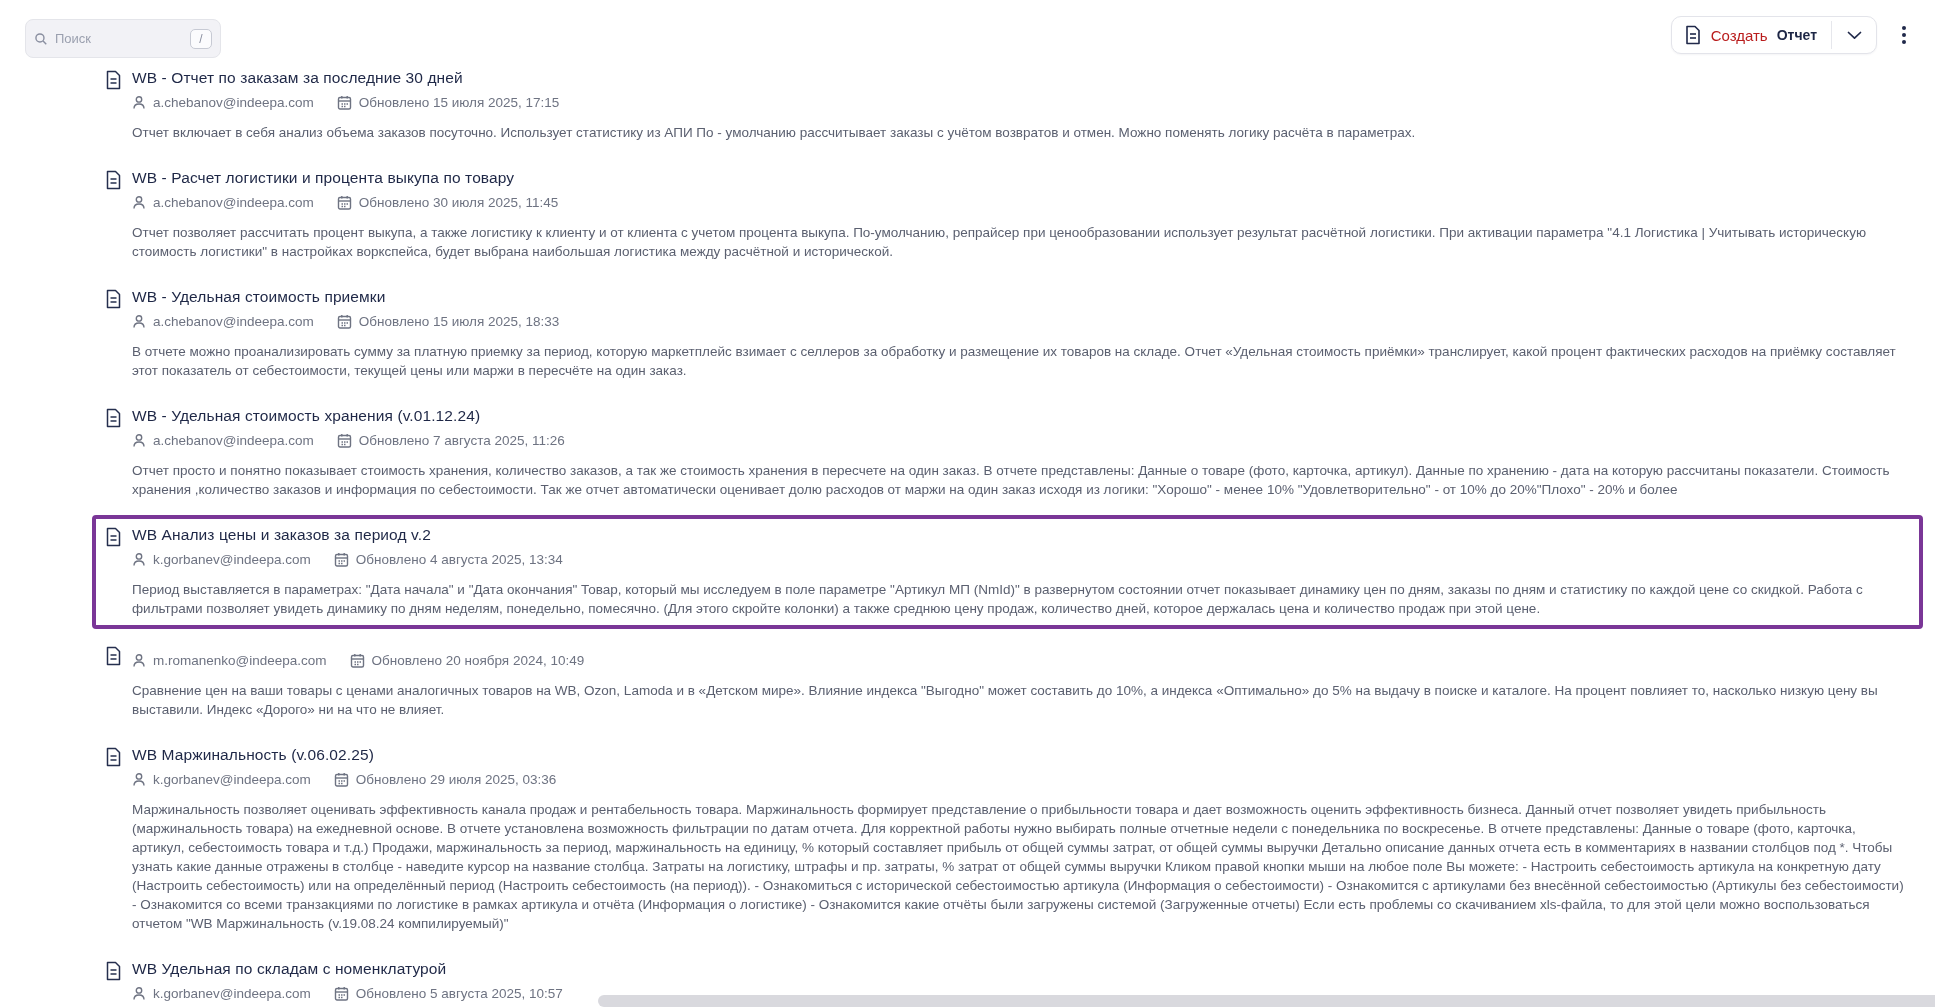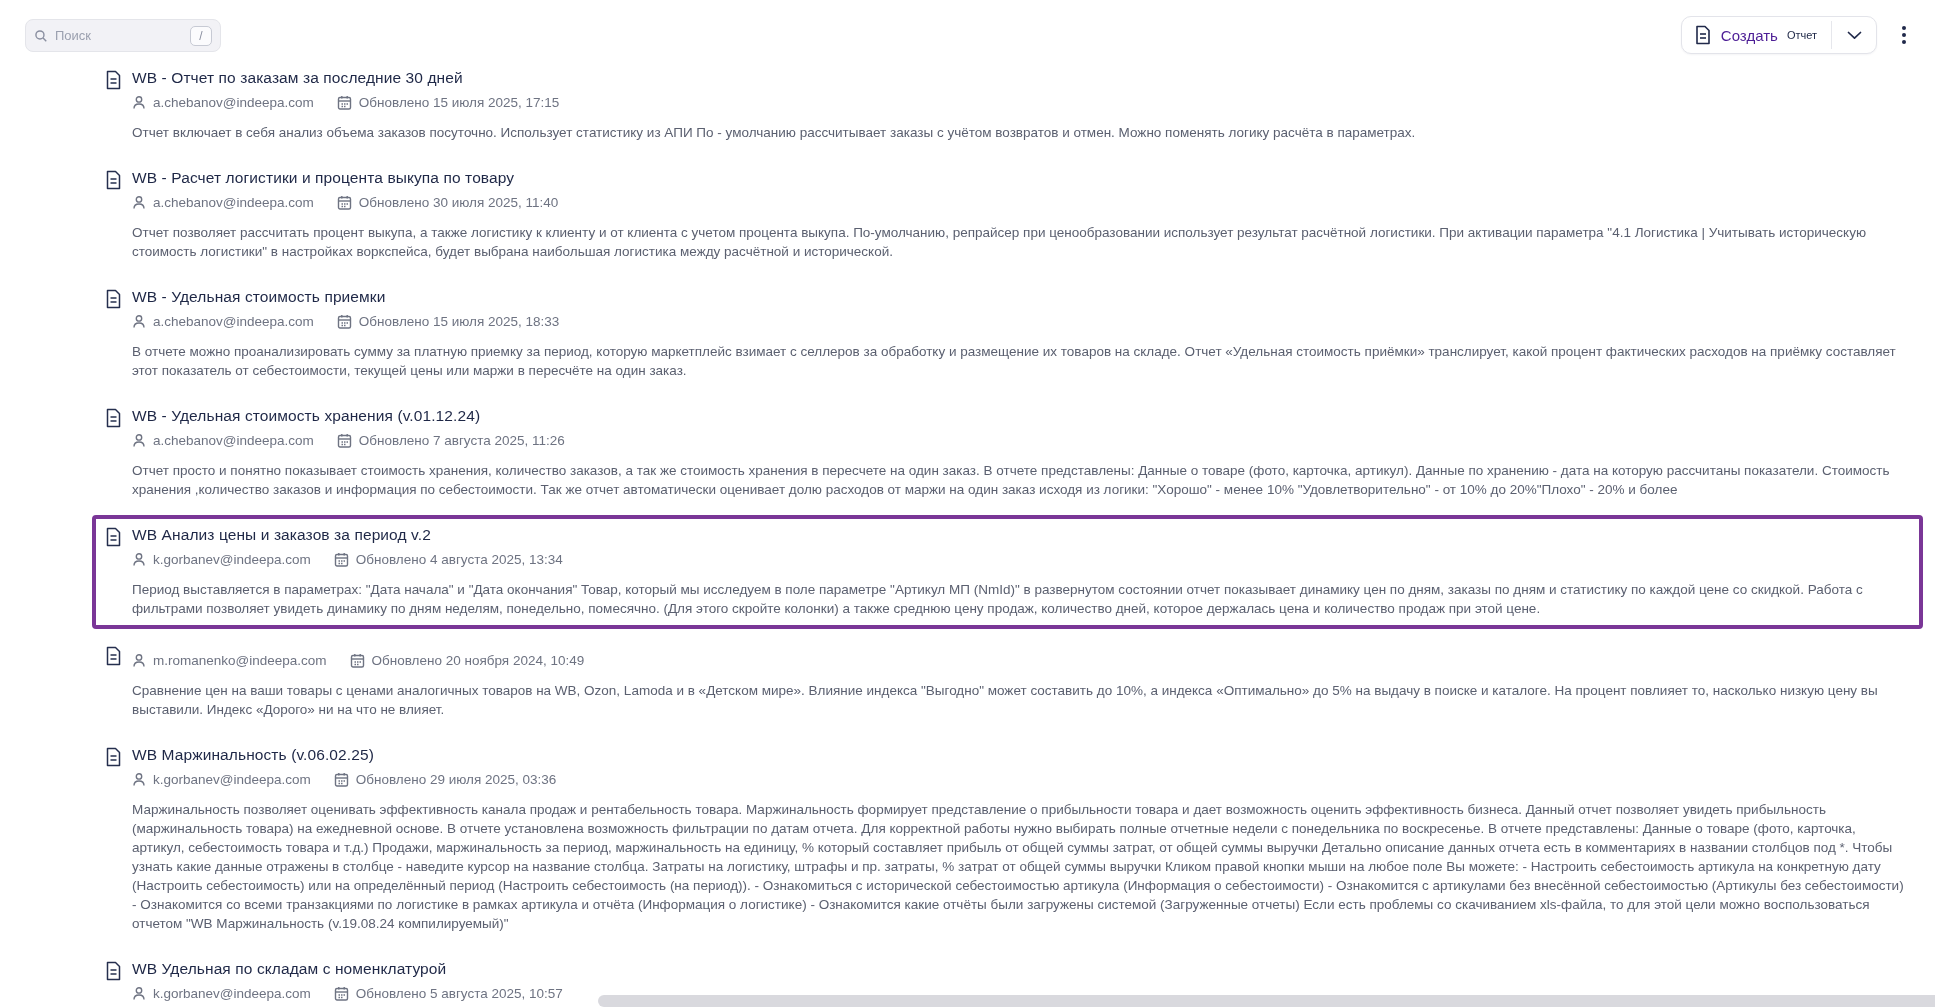--- a/index.html
+++ b/index.html
@@ -2,37 +2,37 @@
 <html lang="ru"><head>
 <meta charset="utf-8">
 <style>
   * { margin: 0; padding: 0; box-sizing: border-box; }
   html, body { width: 1935px; height: 1007px; background: #ffffff; overflow: hidden;
     font-family: "Liberation Sans", "DejaVu Sans", sans-serif; }
 
   
   .topbar { position: absolute; top: 0; left: 0; right: 0; height: 64px; background: #ffffff; }
 
-  .search-box { position: absolute; left: 25px; top: 19px; width: 196px; height: 33px;
+  .search-box { position: absolute; left: 25px; top: 19px; width: 196px; height: 39px;
     background: #f2f2f6; border: 1px solid #e4e5ea; border-radius: 8px;
     display: flex; align-items: center; padding: 0 8px; gap: 7px; cursor: text; }
   .search-box .mag { width: 14px; height: 14px; flex: 0 0 auto; }
   .search-box input { border: none; outline: none; background: transparent; flex: 1 1 auto;
     font-size: 13px; color: #3c4254; min-width: 0; font-family: inherit; }
   .search-box input::placeholder { color: #9ba0af; }
   .key-hint { flex: 0 0 auto; width: 22px; height: 20px; border: 1px solid #c7cad4; border-radius: 5px;
     background: #fbfbfd; color: #8a8fa0; font-size: 12px; display: flex; align-items: center; justify-content: center; }
 
   .create-btn { position: absolute; right: 58px; top: 16px; height: 38px;
     background: #ffffff; border: 1px solid #e3e4ea; border-radius: 10px;
     box-shadow: 0 1px 2px rgba(30,40,70,.05);
     display: flex; align-items: stretch; cursor: pointer; }
   .create-btn .main { display: flex; align-items: center; gap: 9px; padding: 0 14px 0 12px; }
-  .create-btn .label-prefix { font-size: 15px; color: #4c1d95; }
-  .create-btn .label-bold { font-size: 11px; color: #1e2746; font-weight: 400; }
+  .create-btn .label-prefix { font-size: 15px; color: #b91c1c; }
+  .create-btn .label-bold { font-size: 14px; color: #1e2746; font-weight: 700; }
   .create-btn .divider { width: 1px; background: #e6e7ec; margin: 4px 0; }
   .create-btn .chev { display: flex; align-items: center; justify-content: center; width: 44px; }
 
   .kebab { position: absolute; right: 18px; top: 22px; width: 26px; height: 26px;
     display: flex; flex-direction: column; align-items: center; justify-content: center; gap: 3px; cursor: pointer; }
   .kebab i { width: 4px; height: 4px; border-radius: 50%; background: #20294a; }
 
   
   .report-list { position: absolute; top: 58px; left: 92px; right: 12px; }
 
@@ -145,21 +145,21 @@
           <rect x="1.5" y="2.5" width="12" height="11.5" rx="1.5"></rect>
           <line x1="1.5" y1="6" x2="13.5" y2="6"></line>
           <line x1="4.8" y1="1" x2="4.8" y2="3.5"></line>
           <line x1="10.2" y1="1" x2="10.2" y2="3.5"></line>
           <line x1="4.5" y1="9" x2="6" y2="9"></line>
           <line x1="7" y1="9" x2="8.5" y2="9"></line>
           <line x1="9.5" y1="9" x2="11" y2="9"></line>
           <line x1="4.5" y1="11.5" x2="6" y2="11.5"></line>
           <line x1="7" y1="11.5" x2="8.5" y2="11.5"></line>
         </svg>
-        <span>Обновлено 30 июля 2025, 11:40</span>
+        <span>Обновлено 30 июля 2025, 11:45</span>
       </div>
       <div class="report-description">Отчет позволяет рассчитать процент выкупа, а также логистику к клиенту и от клиента с учетом процента выкупа. По-умолчанию, репрайсер при ценообразовании использует результат расчётной логистики. При активации параметра "4.1 Логистика | Учитывать историческую стоимость логистики" в настройках воркспейса, будет выбрана наибольшая логистика между расчётной и исторической.</div>
     </div>
   </div>
 
   <div class="report-item">
     <svg class="doc-icon" width="17" height="20" viewBox="0 0 17 20" fill="none" stroke="#252f4e" stroke-width="1.5">
       <path d="M2.5 1.5 H10.5 L14.5 5.5 V18.5 H2.5 Z" stroke-linejoin="round"></path>
       <line x1="5.5" y1="9" x2="11.5" y2="9"></line>
       <line x1="5.5" y1="13" x2="11.5" y2="13"></line>

